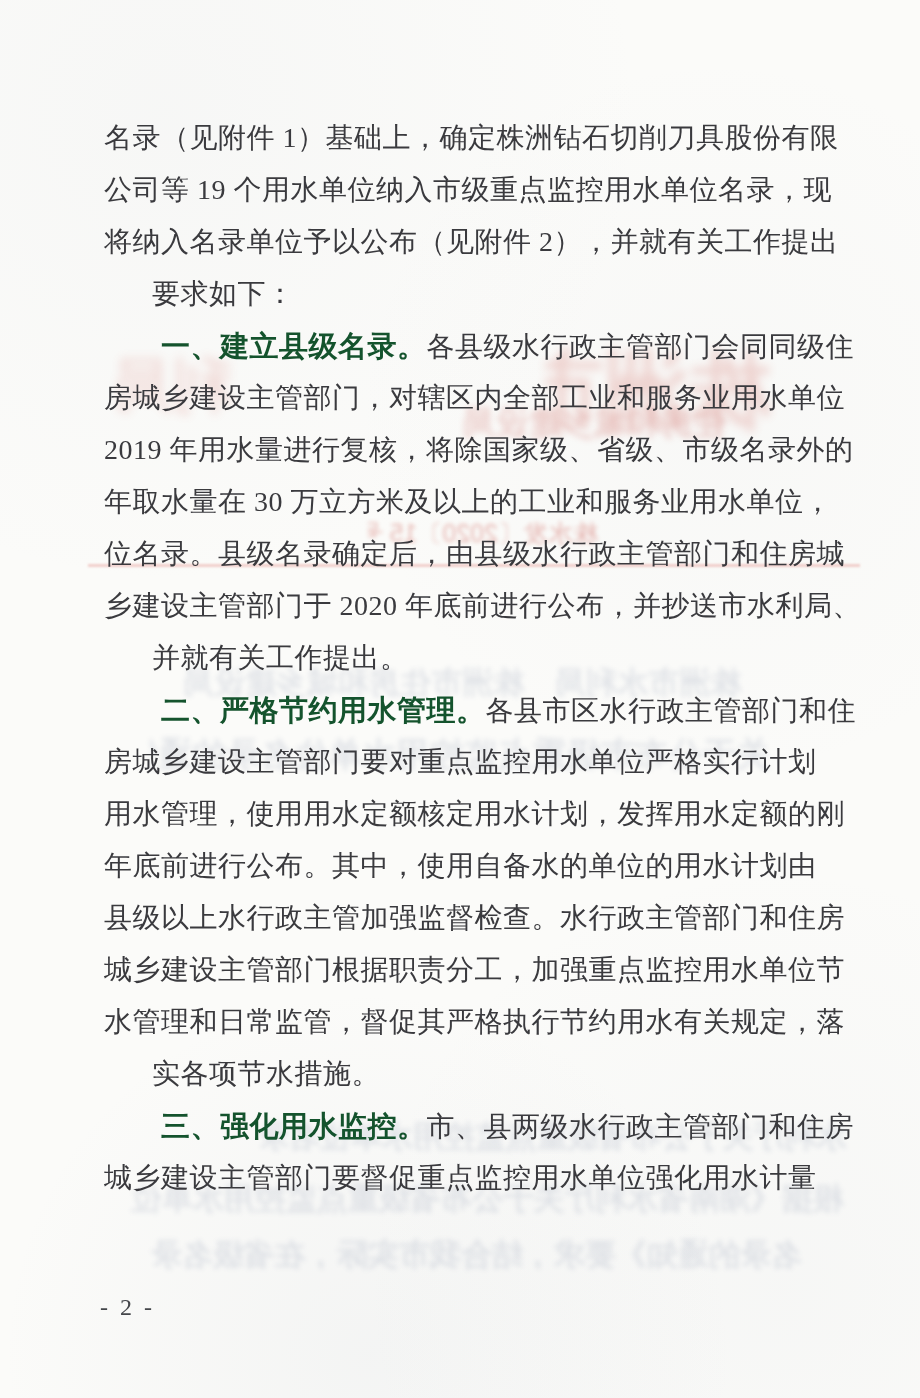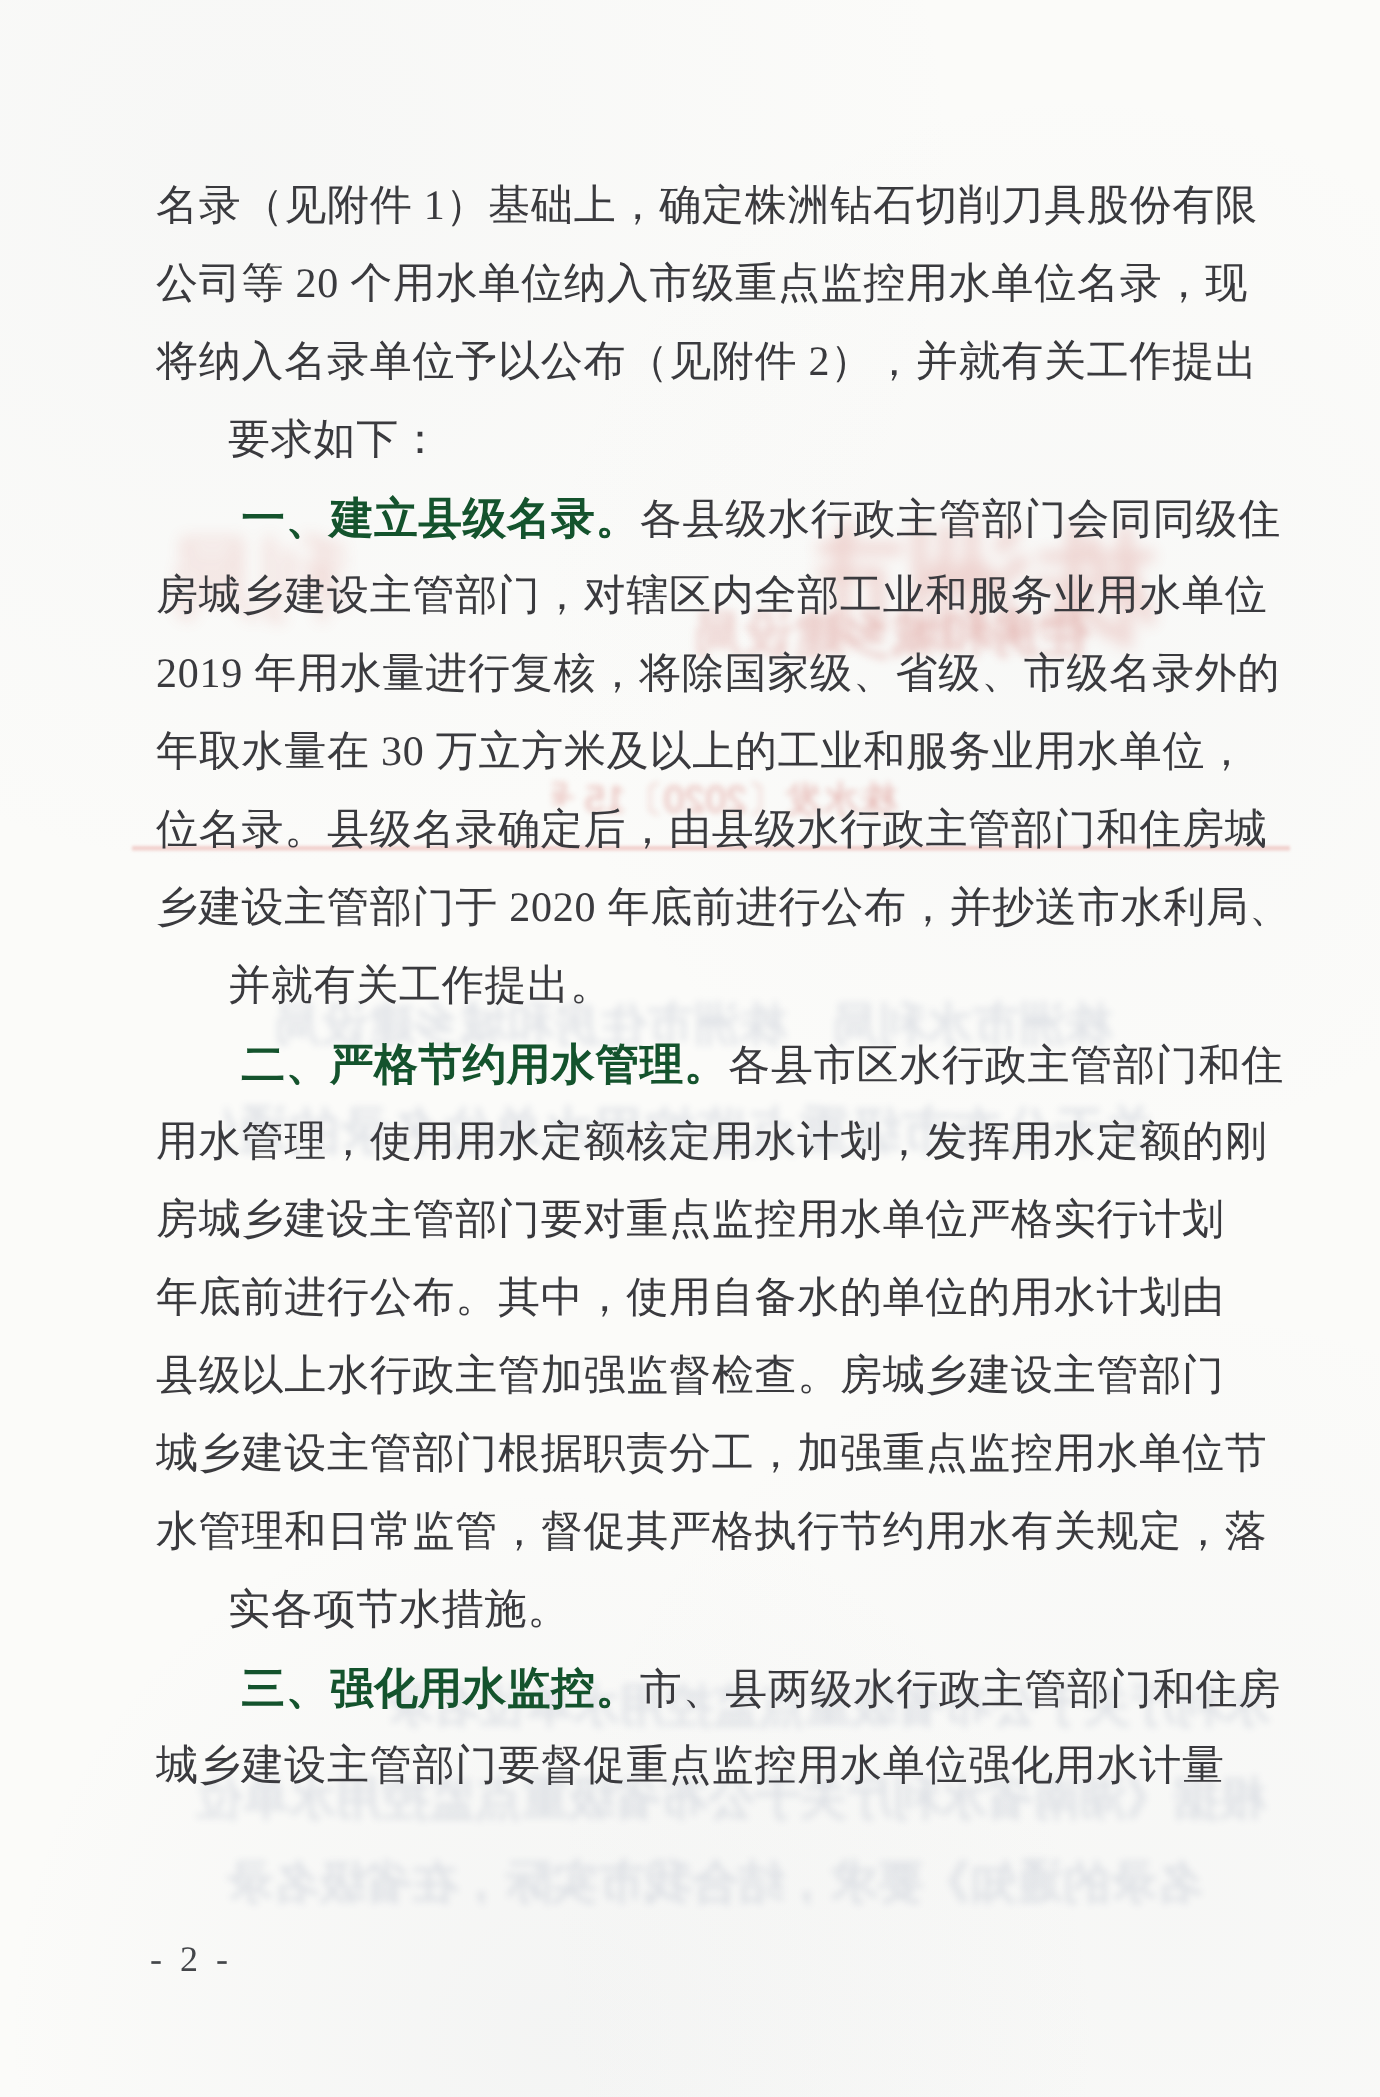--- a/index.html
+++ b/index.html
@@ -69,35 +69,35 @@
 <div class="ghost ghost-red-docnum">株水发〔2020〕15 号</div>
 <div class="ghost-red-rule"></div>
 <div class="ghost ghost-gray gg1">株洲市水利局　株洲市住房和城乡建设局</div>
 <div class="ghost ghost-gray gg2">关于公布市级重点监控用水单位名录的通知</div>
 <div class="ghost ghost-gray gg3">水利厅关于公布省级重点监控用水单位名录</div>
 <div class="ghost ghost-gray gg4">根据《湖南省水利厅关于公布省级重点监控用水单位</div>
 <div class="ghost ghost-gray gg5">名录的通知》要求，结合我市实际，在省级名录</div>
 
 <div class="textblock">
     <div class="line">名录（见附件 1）基础上，确定株洲钻石切削刀具股份有限</div>
-    <div class="line">公司等 20 个用水单位纳入市级重点监控用水单位名录，现</div>
+    <div class="line">公司等 19 个用水单位纳入市级重点监控用水单位名录，现</div>
     <div class="line">将纳入名录单位予以公布（见附件 2），并就有关工作提出</div>
     <div class="line left">要求如下：</div>
     <div class="line indent"><span class="hd">一、建立县级名录。</span>各县级水行政主管部门会同同级住</div>
     <div class="line">房城乡建设主管部门，对辖区内全部工业和服务业用水单位</div>
     <div class="line">2019 年用水量进行复核，将除国家级、省级、市级名录外的</div>
     <div class="line">年取水量在 30 万立方米及以上的工业和服务业用水单位，</div>
     <div class="line">位名录。县级名录确定后，由县级水行政主管部门和住房城</div>
     <div class="line">乡建设主管部门于 2020 年底前进行公布，并抄送市水利局、</div>
     <div class="line left">并就有关工作提出。</div>
     <div class="line indent"><span class="hd">二、严格节约用水管理。</span>各县市区水行政主管部门和住</div>
+    <div class="line">房城乡建设主管部门要对重点监控用水单位严格实行计划</div>
     <div class="line">用水管理，使用用水定额核定用水计划，发挥用水定额的刚</div>
-    <div class="line">房城乡建设主管部门要对重点监控用水单位严格实行计划</div>
     <div class="line">年底前进行公布。其中，使用自备水的单位的用水计划由</div>
-    <div class="line">县级以上水行政主管加强监督检查。房城乡建设主管部门</div>
+    <div class="line">县级以上水行政主管加强监督检查。水行政主管部门和住房</div>
     <div class="line">城乡建设主管部门根据职责分工，加强重点监控用水单位节</div>
     <div class="line">水管理和日常监管，督促其严格执行节约用水有关规定，落</div>
     <div class="line left">实各项节水措施。</div>
     <div class="line indent"><span class="hd">三、强化用水监控。</span>市、县两级水行政主管部门和住房</div>
     <div class="line">城乡建设主管部门要督促重点监控用水单位强化用水计量</div>
   </div>
 
 <div class="page-number">- 2 -</div>
 
 </body></html>

